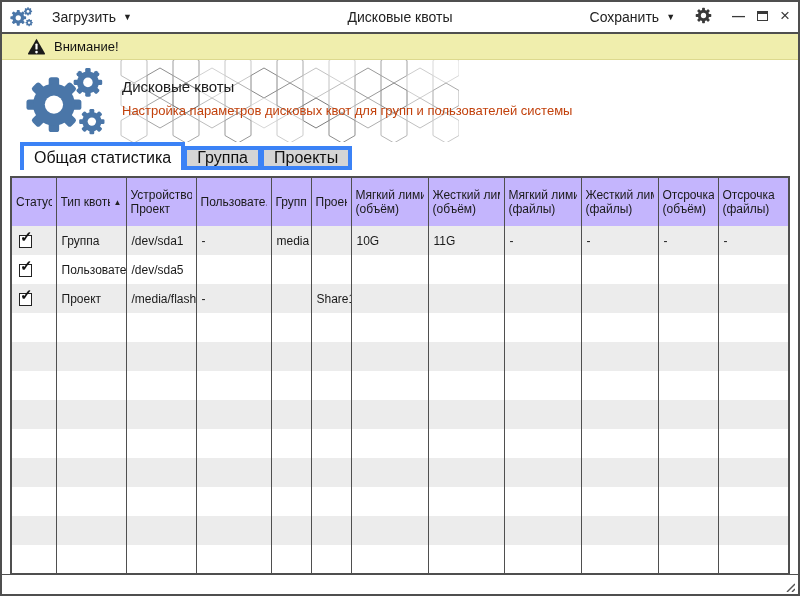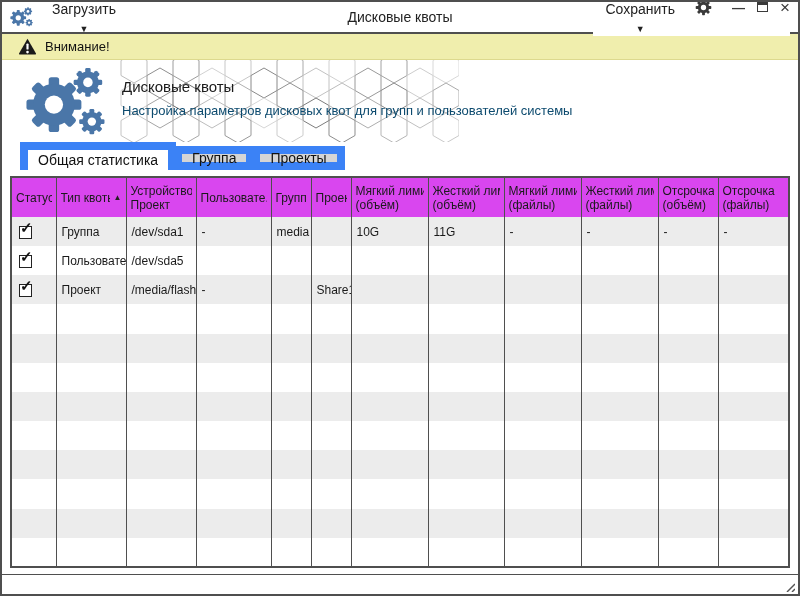--- a/index.html
+++ b/index.html
@@ -8,67 +8,67 @@
     width:800px; height:596px; background:#ffffff;
     border:2px solid #4f4f4f; display:flex; flex-direction:column; overflow:hidden;
   }
 
   
   .titlebar {
     height:32px; flex:0 0 32px; background:#ffffff; border-bottom:2px solid #4f4f4f;
     display:flex; align-items:center; position:relative; padding:0 8px;
   }
   .titlebar-left { display:flex; align-items:center; gap:14px; }
-  .menu-btn { display:flex; align-items:center; gap:7px; font-size:14px; color:#222; cursor:default; padding:2px 4px;flex-direction:column; }
+  .menu-btn { display:flex; align-items:center; gap:7px; font-size:14px; color:#222; cursor:default; padding:2px 4px; }
   .caret { font-size:9px; color:#222; }
   .tb-title {
     position:absolute; left:0; right:0; text-align:center; font-size:14px; color:#222; pointer-events:none;
   }
   .titlebar-right { margin-left:auto; display:flex; align-items:flex-start; gap:16px; z-index:2; background:#fff; padding-left:8px; }
   .win-controls { display:flex; align-items:center; gap:12px; margin-left:4px; }
   .minimize-glyph { font-size:13px; font-weight:bold; color:#3a3a3a; line-height:1; }
   .maximize-box { width:11px; height:10px; border:1px solid #3a3a3a; border-top:3px solid #3a3a3a; display:inline-block; }
   .close-glyph { font-size:17px; color:#3a3a3a; line-height:1; }
 
   
   .warnbar {
     height:26px; flex:0 0 26px; background:#f0eead; border-bottom:1px solid #ddd98e;
-    display:flex; align-items:center; gap:8px; padding:0 16px; font-size:13px; color:#111;
+    display:flex; align-items:center; gap:8px; padding:0 25px; font-size:13px; color:#111;
   }
 
   
   .hero { height:82px; flex:0 0 82px; position:relative; background:#fff; overflow:hidden; }
   .hex-bg { position:absolute; left:112px; top:0; width:345px; height:82px; z-index:0; }
   .hero-logo { position:absolute; left:22px; top:8px; z-index:1; }
   .hero-text { position:absolute; left:120px; top:18px; z-index:1; }
   .hero-title { font-size:15px; color:#1a1a1a; margin-bottom:8px; }
-  .hero-subtitle { font-size:13px; color:#0c4a6e; }
+  .hero-subtitle { font-size:13px; color:#c2410c; }
 
   
   .tabs { height:28px; flex:0 0 28px; display:flex; align-items:flex-end; padding-left:18px; }
   .tab {
-    display:flex; align-items:center; padding:0 10px; font-size:14px; color:#111;
-    background:#d5d5d5; border:8px solid #3b82f6; height:24px; margin-right:-2px; cursor:default; white-space:nowrap;
+    display:flex; align-items:center; padding:0 10px; font-size:16px; color:#111;
+    background:#d5d5d5; border:4px solid #3b82f6; height:24px; margin-right:-2px; cursor:default; white-space:nowrap;
   }
   .tab.active { background:#ffffff; height:28px; border-bottom:none; z-index:2; }
 
   .gap6 { height:6px; flex:0 0 6px; }
 
   
   .table-wrap { margin:0 8px; flex:0 0 392px; height:392px; }
   table.quota {
     width:100%; height:100%; border-collapse:collapse; table-layout:fixed;
     border:2px solid #4f4f4f; background:#fff;
   }
   table.quota th, table.quota td {
     border-right:1px solid #4f4f4f; overflow:hidden; white-space:nowrap; vertical-align:middle;
   }
   table.quota th:last-child, table.quota td:last-child { border-right:none; }
   thead th {
-    background:#d946ef; height:40px; font-weight:normal; font-size:12px; color:#1a1a1a;
+    background:#c4b5fd; height:49px; font-weight:normal; font-size:12px; color:#1a1a1a;
     text-align:left; padding:2px 4px; vertical-align:middle;
   }
   .hline { display:flex; align-items:center; overflow:hidden; }
   .hline .htxt { overflow:hidden; white-space:nowrap; }
   .sort-arrow { font-size:8px; margin-left:4px; color:#222; flex:0 0 auto; }
   tbody td { height:29px; font-size:12px; color:#1a1a1a; padding:2px 5px; }
   tbody tr:nth-child(odd)  td { background:#ececec; }
   tbody tr:nth-child(even) td { background:#ffffff; }
   td.cbcell { text-align:left; padding-left:7px; }
   .cb {

